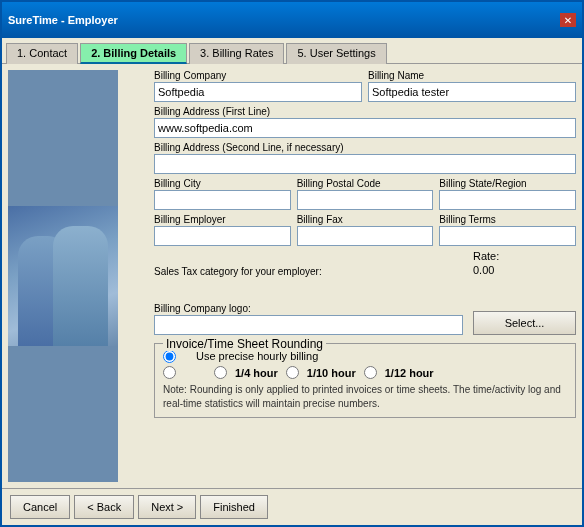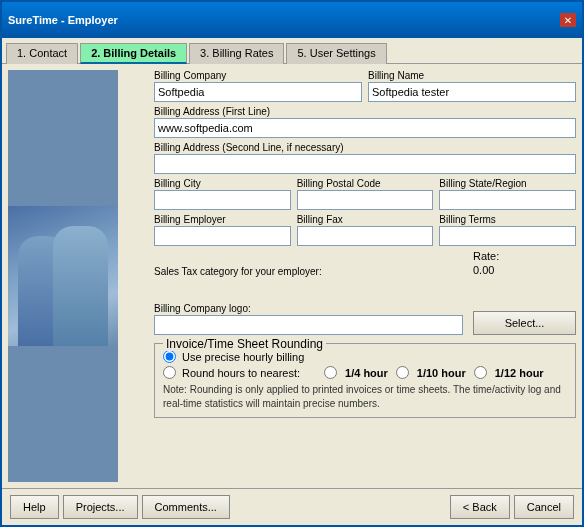--- a/index.html
+++ b/index.html
@@ -145,22 +145,21 @@
     .rounding-legend {
       position: absolute;
       top: -7px;
       left: 8px;
       background: #ece9d8;
       padding: 0 3px;
       font-size: 12px;
     }
     .radio-row {
       display: flex;
-      align-items: center;
-      gap: 6px;
+      gap: 20px;
       margin-bottom: 3px;
     }
     .radio-row input[type="radio"] {
       margin: 0;
     }
     .radio-row label {
       font-size: 11px;
     }
     .note-text {
       font-size: 10px;
@@ -326,39 +325,35 @@
       </div>
 
       <div class="rounding-box">
         <span class="rounding-legend">Invoice/Time Sheet Rounding</span>
         <div class="radio-row">
           <input type="radio" name="rounding" id="precise" checked="" style="">
           <label for="precise">Use precise hourly billing</label>
         </div>
         <div class="radio-row">
           <input type="radio" name="rounding" id="nearest" style="">
-          <label for="nearest">Round hours to nearest:</label>
           <div class="sub-radio-row">
             <input type="radio" name="rounding_unit" id="quarter" style="">
             <label for="quarter">1/4 hour</label>
             <input type="radio" name="rounding_unit" id="tenth" style="">
             <label for="tenth">1/10 hour</label>
             <input type="radio" name="rounding_unit" id="twelfth" style="">
             <label for="twelfth">1/12 hour</label>
           </div>
         </div>
         <div class="note-text">Note:  Rounding is only applied to printed invoices or time sheets.  The time/activity log and real-time statistics will maintain precise numbers.</div>
       </div>
     </div>
   </div>
 
   <div class="footer">
-    <div class="footer-left">
-      <button class="btn">Help</button>
-      <button class="btn">Projects...</button>
-      <button class="btn">Comments...</button>
-    </div>
     <div class="footer-right">
+      <button class="btn">Cancel</button>
       <button class="btn">&lt; Back</button>
-      <button class="btn">Cancel</button>
+      <button class="btn">Next &gt;</button>
+      <button class="btn">Finished</button>
     </div>
   </div>
 </div>
 
 </body></html>

